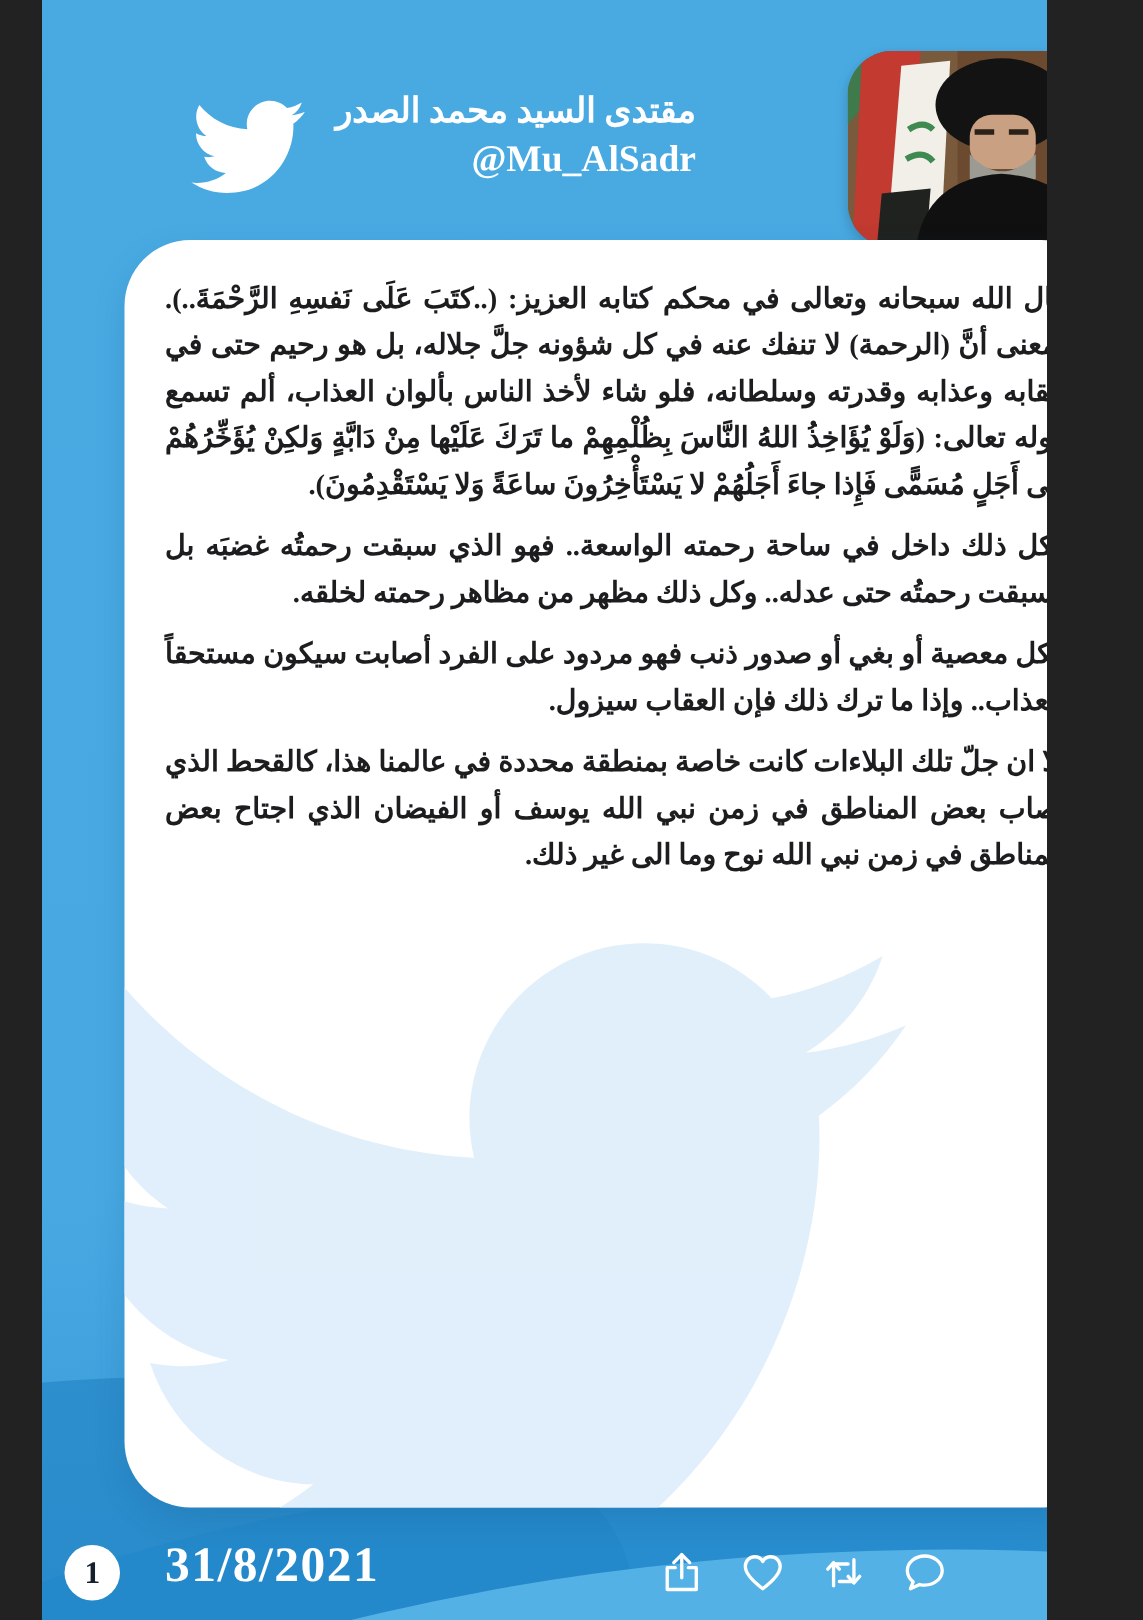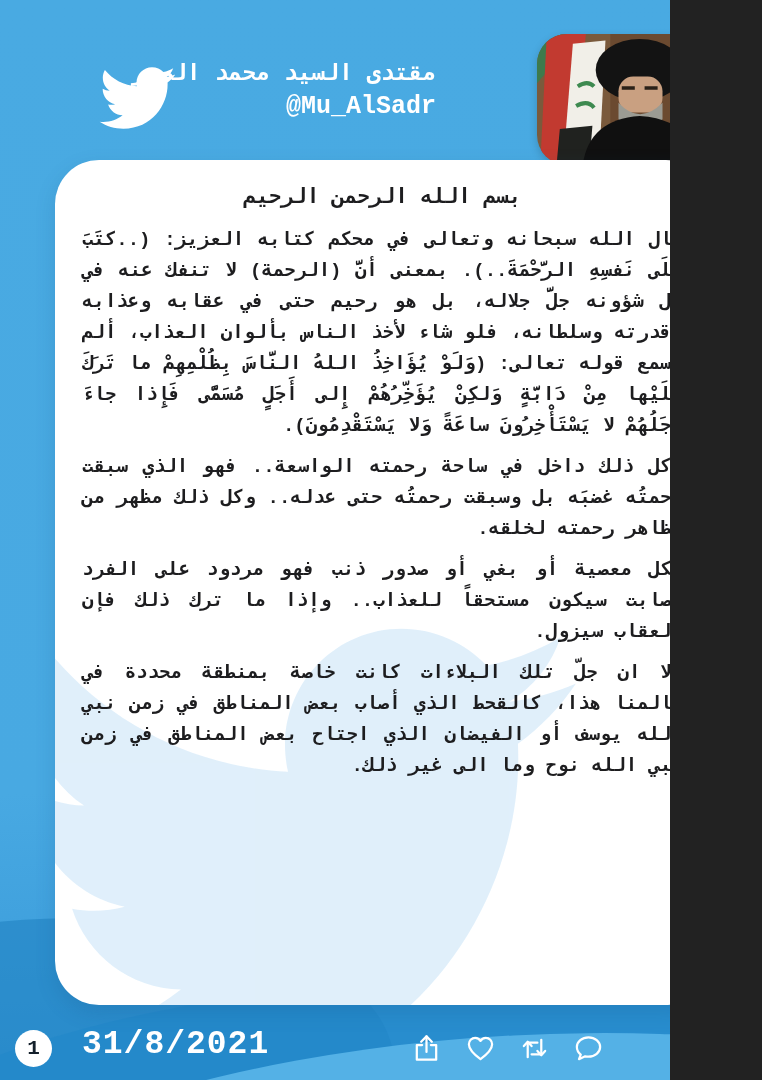--- a/index.html
+++ b/index.html
@@ -1,19 +1,20 @@
 <!DOCTYPE html>
 <html lang="ar"><head>
 <meta charset="utf-8">
 <style>
   html,body{margin:0;padding:0;background:#222;}
   .stage{
     position:relative;width:670px;height:1080px;overflow:hidden;
     background:linear-gradient(178deg,#49AAE2 0%,#48A9E2 72%,#3697D8 100%);
-    font-family:Liberation Mono, monospace;
+    font-family:Liberation Serif, serif;
+    margin-left:28px;
   }
   
   .wave{position:absolute;border-radius:50%;}
   .wave-dark{width:1250px;height:520px;left:-260px;top:985px;background:#2388C9;opacity:.75;transform:rotate(-4deg);}
   .wave-light{width:1500px;height:640px;left:-220px;top:1035px;background:#54B1E6;transform:rotate(-3deg);}
   .wave-corner{width:900px;height:400px;left:-500px;top:930px;background:#1E7FC0;opacity:.55;transform:rotate(-10deg);}
 
   
   .logo{position:absolute;left:88px;top:58px;width:97px;height:80px;}
   .id-block{position:absolute;top:58px;right:234px;text-align:right;color:#fff;direction:rtl;}
@@ -96,21 +97,20 @@
       <path d="M28 80 q4 -28 35 -30 q32 2 36 30 Z" fill="#101010"></path>
     </svg>
   </div>
 
   <div class="card">
     <svg class="watermark" viewBox="0 0 24 24">
       <path fill="#D9ECFA" d="M23.643 4.937c-.835.37-1.732.62-2.675.733.962-.576 1.7-1.49 2.048-2.578-.9.534-1.897.922-2.958 1.13-.85-.904-2.06-1.47-3.4-1.47-2.572 0-4.658 2.086-4.658 4.66 0 .364.042.718.12 1.06-3.873-.195-7.304-2.05-9.602-4.868-.4.69-.63 1.49-.63 2.342 0 1.616.823 3.043 2.072 3.878-.764-.025-1.482-.234-2.11-.583v.06c0 2.257 1.605 4.14 3.737 4.568-.392.106-.803.162-1.227.162-.3 0-.593-.028-.877-.082.593 1.85 2.313 3.198 4.352 3.234-1.595 1.25-3.604 1.995-5.786 1.995-.376 0-.747-.022-1.112-.065 2.062 1.323 4.51 2.093 7.14 2.093 8.57 0 13.255-7.098 13.255-13.254 0-.2-.005-.402-.014-.602.91-.658 1.7-1.477 2.323-2.41z"></path>
     </svg>
 
     <div class="card-text">
-      <p class="basmala">بسم الله الرحمن الرحيم</p>
       <p class="body-par">قال الله سبحانه وتعالى في محكم كتابه العزيز: (..كتَبَ عَلَى نَفسِهِ الرَّحْمَةَ..). بمعنى أنَّ (الرحمة) لا تنفك عنه في كل شؤونه جلَّ جلاله، بل هو رحيم حتى في عقابه وعذابه وقدرته وسلطانه، فلو شاء لأخذ الناس بألوان العذاب، ألم تسمع قوله تعالى: (وَلَوْ يُؤَاخِذُ اللهُ النَّاسَ بِظُلْمِهِمْ ما تَرَكَ عَلَيْها مِنْ دَابَّةٍ وَلكِنْ يُؤَخِّرُهُمْ إِلى أَجَلٍ مُسَمًّى فَإِذا جاءَ أَجَلُهُمْ لا يَسْتَأْخِرُونَ ساعَةً وَلا يَسْتَقْدِمُونَ).</p>
       <p class="body-par">وكل ذلك داخل في ساحة رحمته الواسعة.. فهو الذي سبقت رحمتُه غضبَه بل وسبقت رحمتُه حتى عدله.. وكل ذلك مظهر من مظاهر رحمته لخلقه.</p>
       <p class="body-par">فكل معصية أو بغي أو صدور ذنب فهو مردود على الفرد أصابت سيكون مستحقاً للعذاب.. وإذا ما ترك ذلك فإن العقاب سيزول.</p>
       <p class="body-par">إلا ان جلّ تلك البلاءات كانت خاصة بمنطقة محددة في عالمنا هذا، كالقحط الذي أصاب بعض المناطق في زمن نبي الله يوسف أو الفيضان الذي اجتاح بعض المناطق في زمن نبي الله نوح وما الى غير ذلك.</p>
     </div>
   </div>
 
   <div class="page-badge">
     <span>1</span>
   </div>

